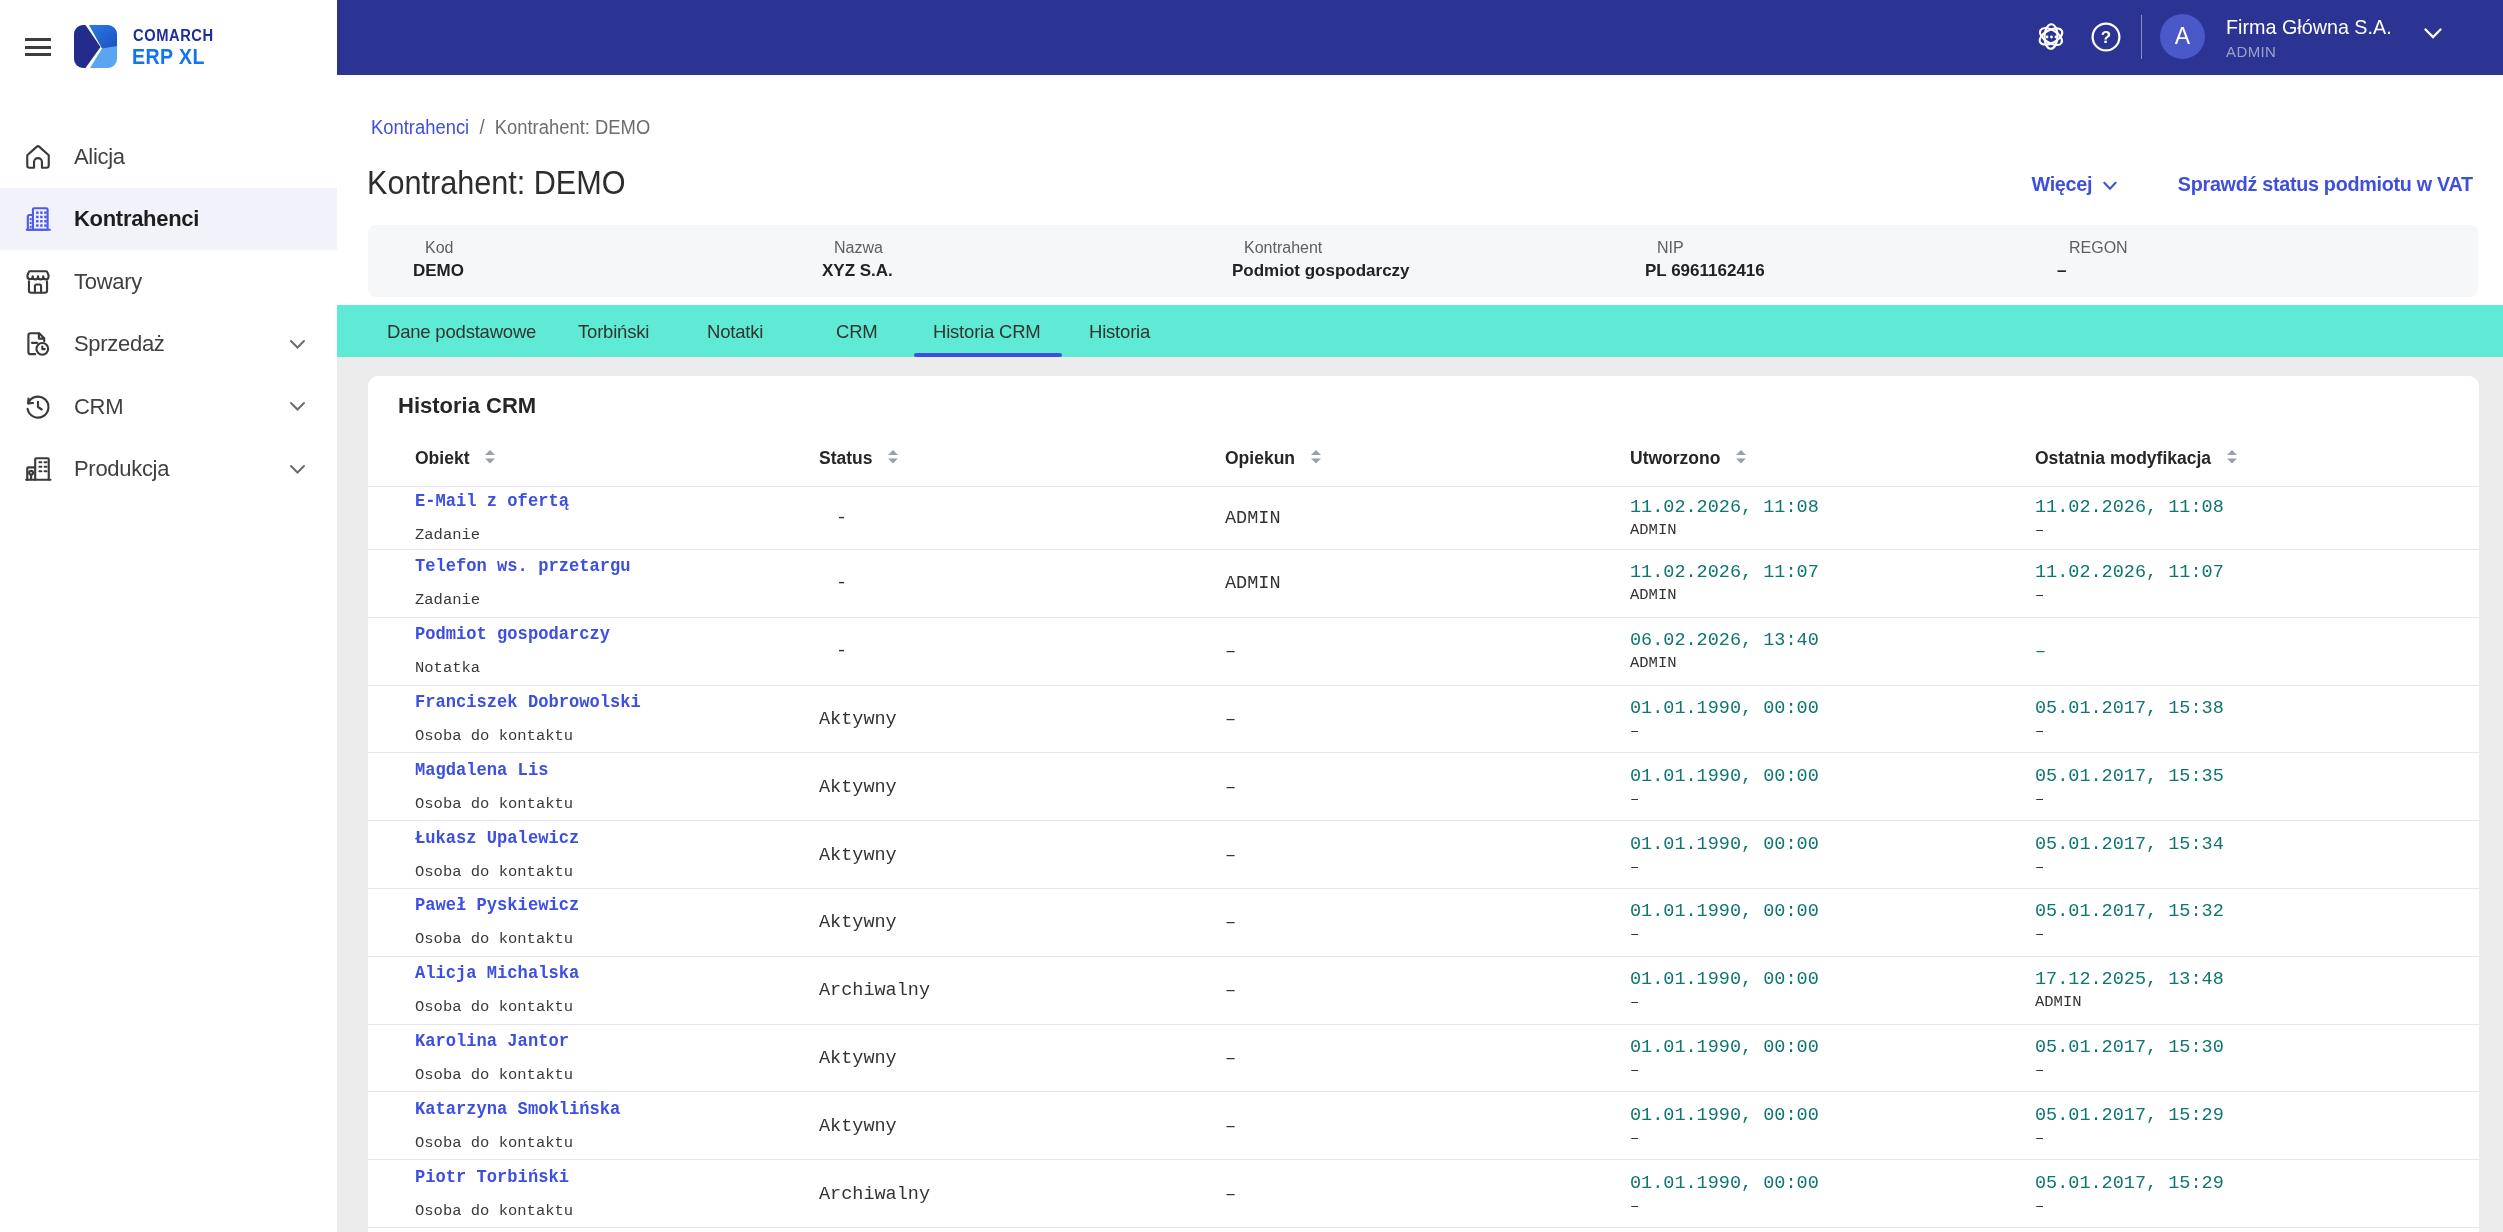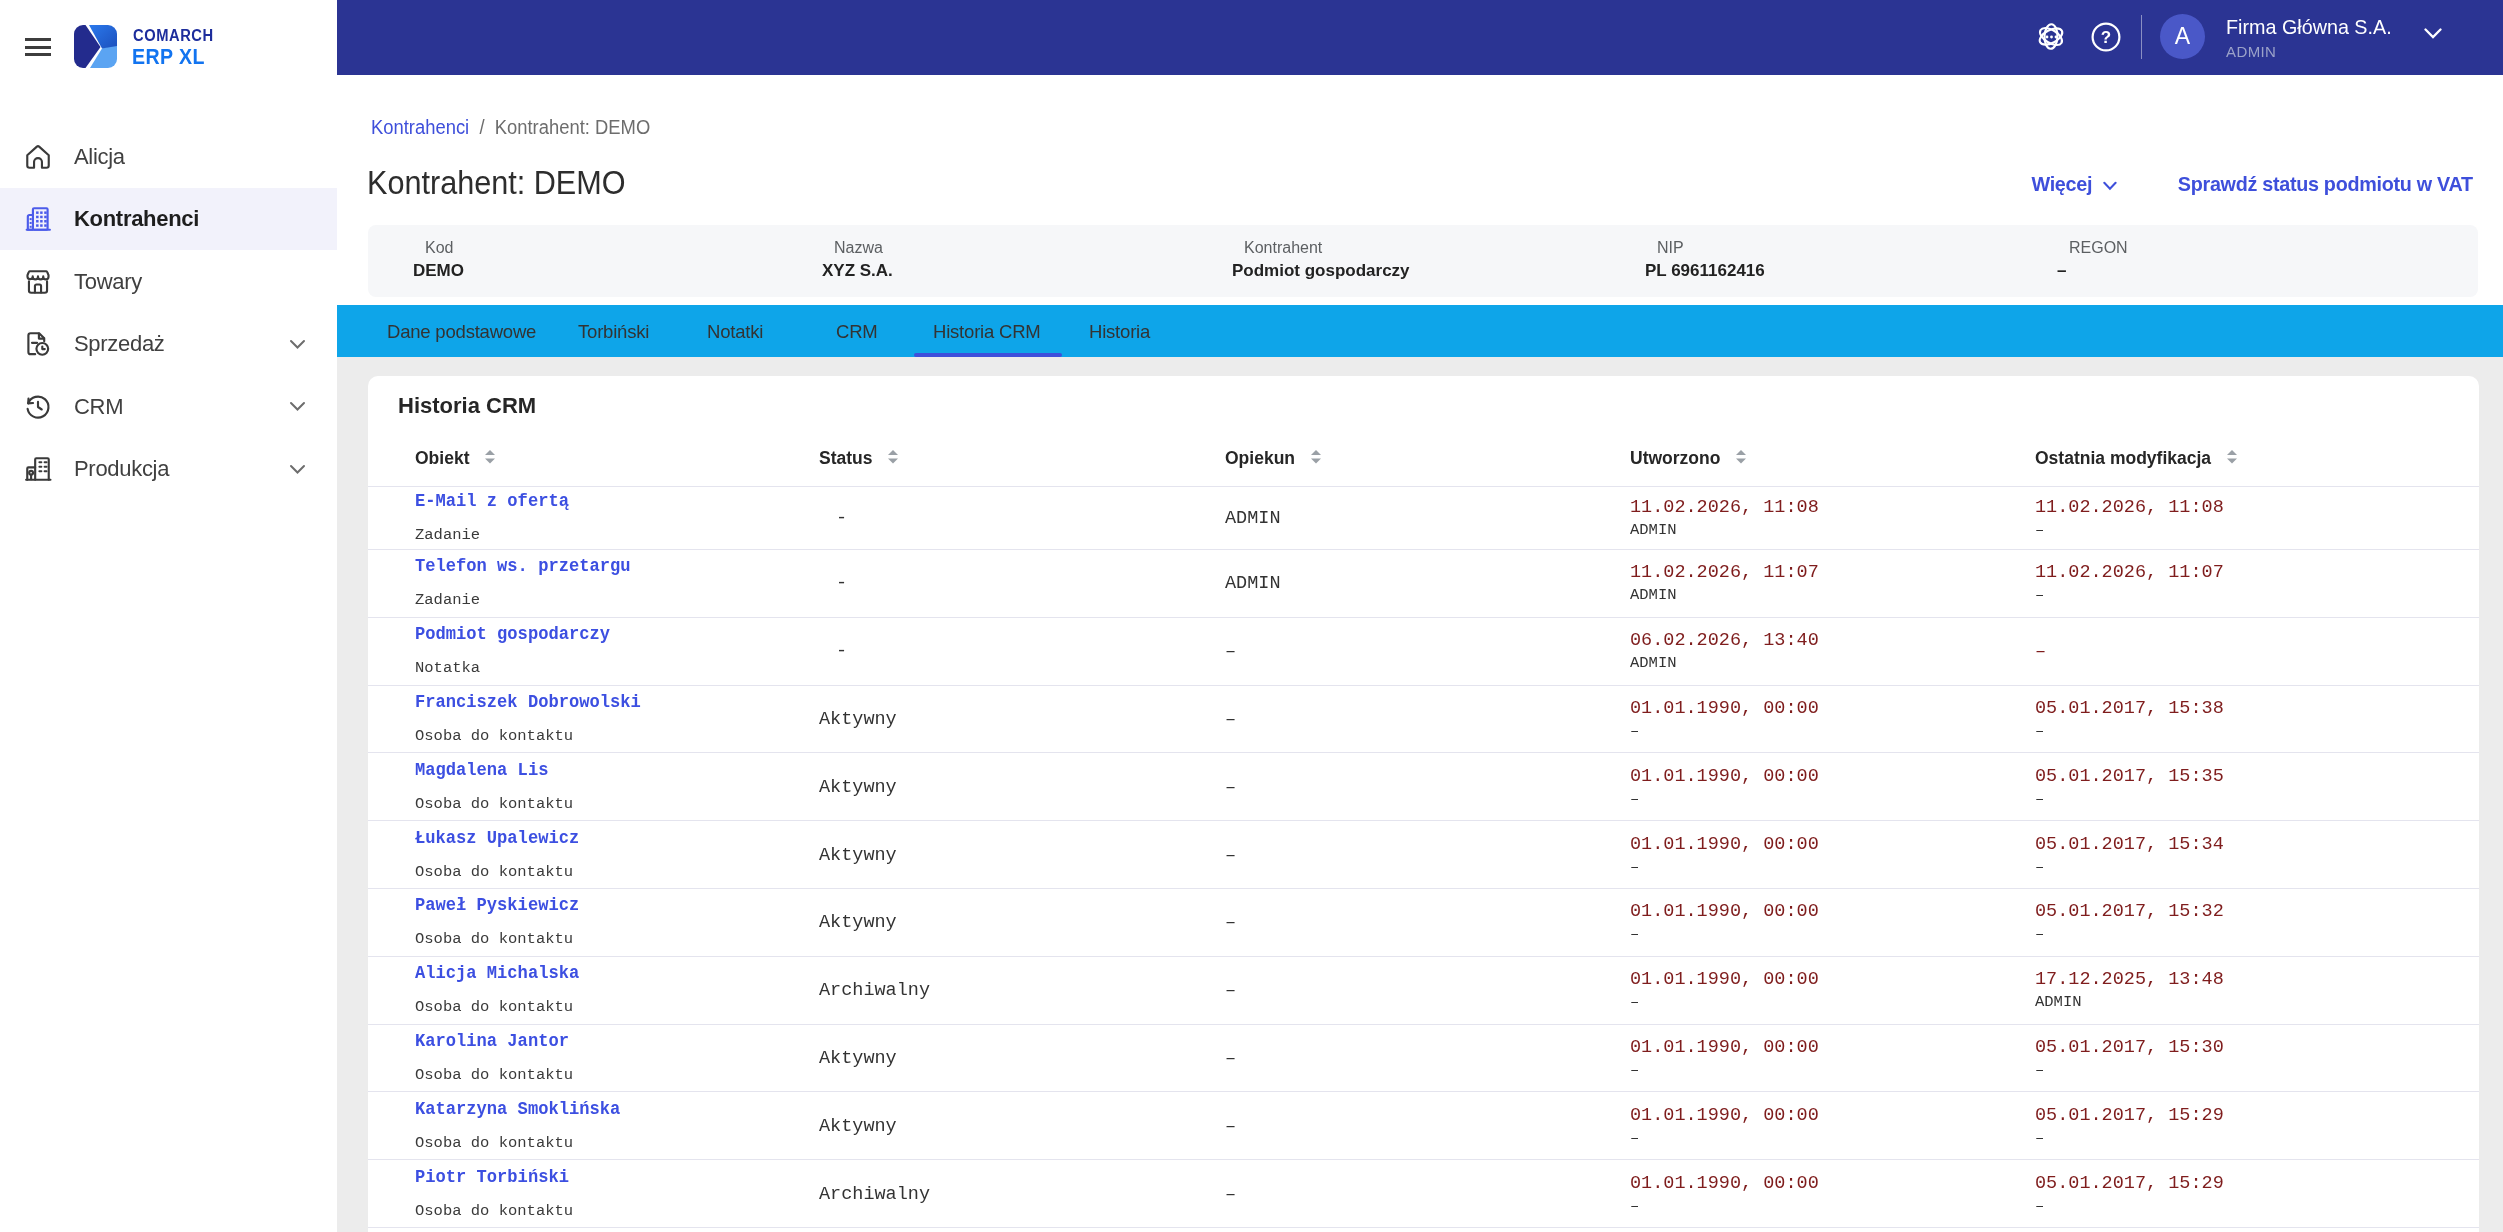--- a/index.html
+++ b/index.html
@@ -32,41 +32,41 @@
   
   #content { position:absolute; left:337px; top:75px; width:2166px; height:1157px; background:#fff; }
   #crumbs { position:absolute; left:34px; top:41px; font-size:20px; color:#6d6d6d; transform:scaleX(.92); transform-origin:left center; }
   #crumbs a { color:#3e4fdb; text-decoration:none; }
   #h1 { position:absolute; left:30px; top:88px; font-size:34px; color:#2d2d2d; font-weight:400; transform:scaleX(.9); transform-origin:left top; }
   #actions { position:absolute; right:30px; top:97px; font-size:21px; font-weight:bold; color:#3e4fdb; letter-spacing:-.3px; }
   #infobar { position:absolute; left:31px; top:149.5px; width:2110px; height:72px; background:#f6f7f9; border-radius:8px; }
   .ib { position:absolute; top:13px; }
   .ib .l { font-size:16px; color:#5c5f62; line-height:20px;margin-left:12px; }
   .ib .v { font-size:17px; color:#222; font-weight:bold; line-height:26px; }
-  #tabs { position:absolute; left:0; top:230px; width:2166px; height:51.5px; background:#0ea5e9; }
+  #tabs { position:absolute; left:0; top:230px; width:2166px; height:51.5px; background:#5eead4; }
   .tab { position:absolute; top:16px; font-size:18.5px; color:#333; letter-spacing:-.2px; }
   #tabline { position:absolute; left:577px; top:47.5px; width:148px; height:4px; border-radius:2px; background:#3e4fdb; }
 
   
   #band { position:absolute; left:0; top:281.5px; width:2166px; height:876px; background:#ececec; }
   #card { position:absolute; left:31px; top:19.5px; width:2111px; height:900px; background:#fff; border-radius:10px; }
   #cardtitle { position:absolute; left:30px; top:17px; font-size:22px; font-weight:bold; color:#262626; }
   .th { position:absolute; top:72px; font-size:17.5px; font-weight:bold; color:#262626; }
   .th svg { margin-left:10px; }
   #thline { position:absolute; left:0; top:110px; width:2111px; height:1px; background:#e4e4ee; }
   .row { position:absolute; left:0; width:2111px; border-bottom:1px solid #e4e4ee;font-family:Liberation Mono, monospace; }
   .c1 { position:absolute; left:47px; }
   .c2 { position:absolute; left:451px; font-size:18.5px; color:#333; }
   .c2.dash { left:468px; }
   .c3 { position:absolute; left:857px; font-size:18.5px; color:#333; }
   .c4 { position:absolute; left:1262px; }
   .c5 { position:absolute; left:1667px; }
   .lnk { font-size:18px; font-weight:bold; color:#3c4fe1; line-height:23px; text-decoration:none; display:block; transform:scaleX(.95); transform-origin:left center; }
   .sub { font-size:15.5px; color:#3a3a3a; line-height:21px; margin-top:12px; }
-  .d1 { font-size:18.5px; color:#7f1d1d; line-height:23px; }
+  .d1 { font-size:18.5px; color:#0f766e; line-height:23px; }
   .d2 { font-size:15.5px; color:#333; line-height:21px; margin-top:1px; }
   .vc { top:50%; transform:translateY(-50%); }
   .two { top:50%; transform:translateY(-50%); }
 </style>
 </head>
 <body>
 
 <div id="topbar">
   <svg style="position:absolute;left:1700px;top:22px" width="28" height="29" viewBox="0 0 28 29" fill="none" stroke="#fff" stroke-width="2.1">
     <ellipse cx="14" cy="14.5" rx="12.3" ry="6.5" transform="rotate(-28 14 14.5)"></ellipse>

